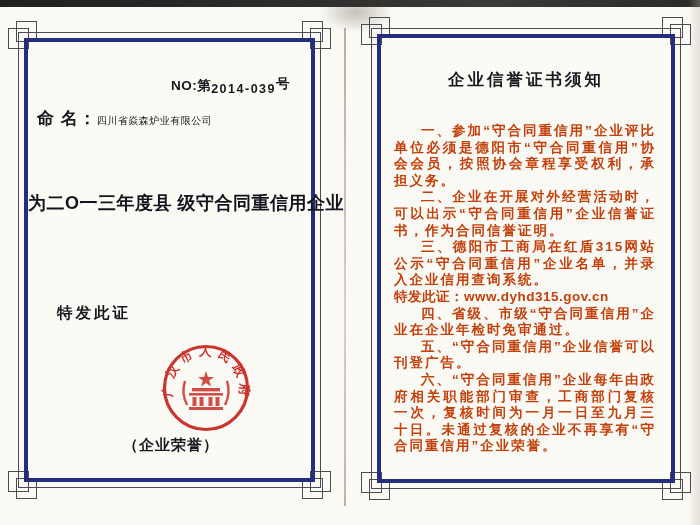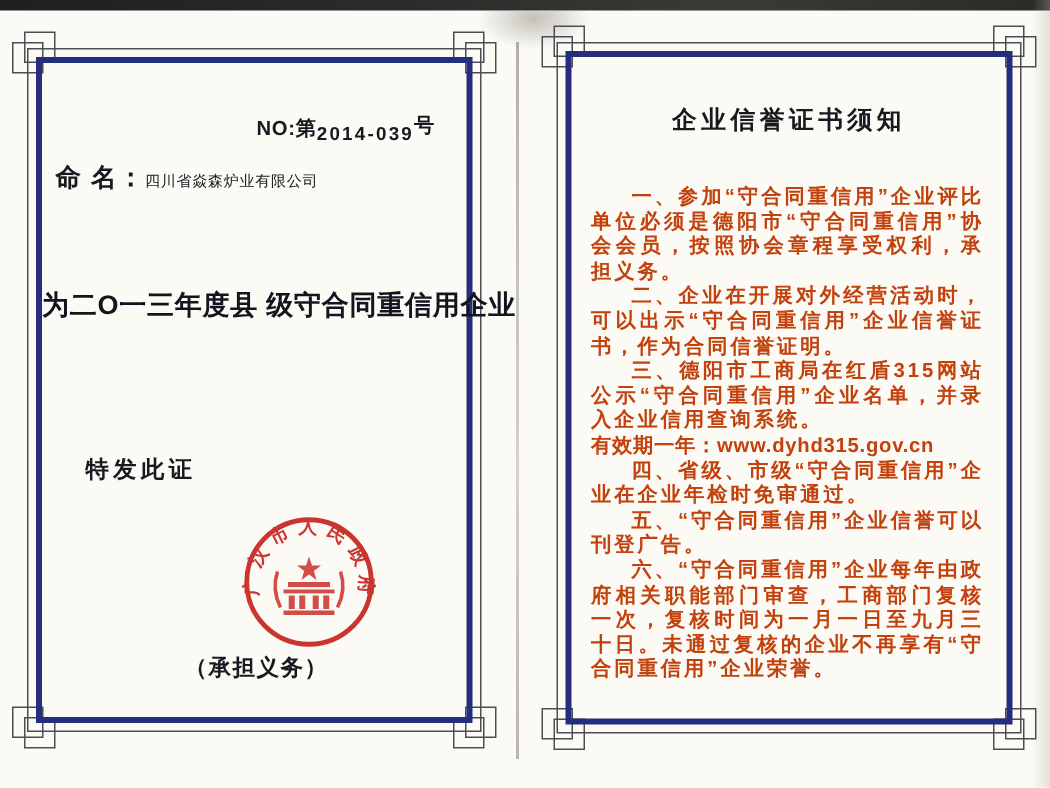--- a/index.html
+++ b/index.html
@@ -96,38 +96,38 @@
       <rect x="31.5" y="54" width="4" height="9"></rect>
       <rect x="38.5" y="54" width="4" height="9"></rect>
       <rect x="47.5" y="54" width="4" height="9"></rect>
       <rect x="54.5" y="54" width="4" height="9"></rect>
       <rect x="28" y="64" width="34" height="3"></rect>
       <path d="M 24,38 Q 20,50 26,62" fill="none" stroke="#c8251f" stroke-width="2.4"></path>
       <path d="M 66,38 Q 70,50 64,62" fill="none" stroke="#c8251f" stroke-width="2.4"></path>
     </g>
   </svg>
 
-  <div class="validity">（承担义务）</div>
+  <div class="validity">（企业荣誉）</div>
 </div>
 
 <div class="page page-right">
   <span class="c c1tl"></span>
   <span class="c c2tl"></span>
   <span class="c c1tr"></span>
   <span class="c c2tr"></span>
   <span class="c c1bl"></span>
   <span class="c c2bl"></span>
   <span class="c c1br"></span>
   <span class="c c2br"></span>
   <div class="blue-frame"></div>
 
   <div class="notice-title">企业信誉证书须知</div>
 
   <div class="notice-body">
     <p>一、参加“守合同重信用”企业评比单位必须是德阳市“守合同重信用”协会会员，按照协会章程享受权利，承担义务。</p>
     <p>二、企业在开展对外经营活动时，可以出示“守合同重信用”企业信誉证书，作为合同信誉证明。</p>
     <p>三、德阳市工商局在红盾315网站公示“守合同重信用”企业名单，并录入企业信用查询系统。</p>
-    <p class="noindent">有效期一年：www.dyhd315.gov.cn</p>
+    <p class="noindent">特发此证：www.dyhd315.gov.cn</p>
     <p>四、省级、市级“守合同重信用”企业在企业年检时免审通过。</p>
     <p>五、“守合同重信用”企业信誉可以刊登广告。</p>
     <p>六、“守合同重信用”企业每年由政府相关职能部门审查，工商部门复核一次，复核时间为一月一日至九月三十日。未通过复核的企业不再享有“守合同重信用”企业荣誉。</p>
   </div>
 </div>
 
 </body></html>

